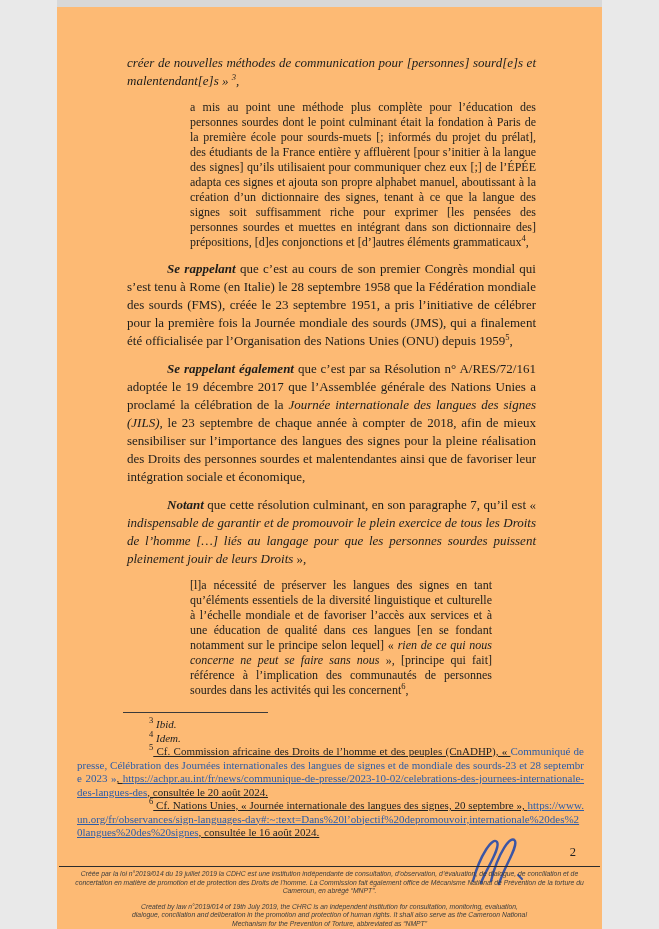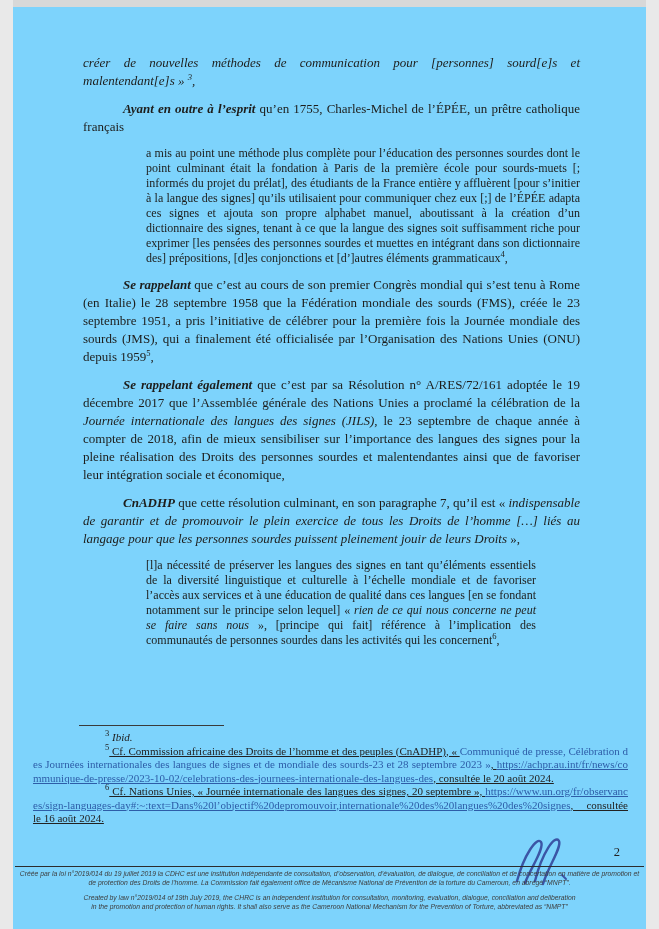--- a/index.html
+++ b/index.html
@@ -1,37 +1,37 @@
 <!DOCTYPE html>
 <html lang="fr"><head>
 <meta charset="utf-8">
 <style>
   html,body{margin:0;padding:0;background:#e9e9e9;}
   .page{
-    width:633px;height:929px;position:relative;margin:0 auto;
-    background:#7dd3fc;color:#1d1d1b;overflow:hidden;
+    width:545px;height:929px;position:relative;margin:0 auto;
+    background:#fdba74;color:#1d1d1b;overflow:hidden;
     font-family:"Liberation Serif", serif;
   }
   .scan-edge{position:absolute;top:0;left:0;right:0;height:7px;background:#d8d8d8;}
   .body{
     position:absolute;top:54px;left:70px;right:66px;
     font-size:13px;line-height:18px;text-align:justify;
   }
   .para{margin:0 0 10px 0;}
   .para.first-indent{text-indent:40px;}
   .lead{font-weight:bold;font-style:italic;}
   .italic{font-style:italic;}
   .quoteblock{
     margin:0 0 10px 63px;font-size:12px;line-height:15px;text-align:justify;
   }
   .quoteblock.narrow{margin-right:44px;}
   sup{font-size:8.5px;line-height:0;}
   .footnotes{
     position:absolute;left:20px;right:18px;top:712px;
-    font-size:11px;line-height:13.5px;text-align:justify;color:#222;margin-top:13px;
+    font-size:11px;line-height:13.5px;text-align:justify;color:#222;
   }
   .fn-rule{width:145px;border:0;border-top:1.4px solid #3a3a3a;margin:0 0 5px 46px;}
   .fn{margin:0;text-indent:72px;}
   .fn .fn-body{font-style:italic;}
   .fn5 .fn-body,.fn6 .fn-body{font-style:normal;text-decoration:underline;}
   .link{color:#2d5da8;text-decoration:none;word-break:break-all;}
   .link.u{text-decoration:underline;}
   .pageno{position:absolute;top:845px;right:26px;font-size:12.5px;color:#222;}
   .signature{position:absolute;top:833px;right:74px;}
   .footer{position:absolute;left:0;right:0;top:866px;}
@@ -46,39 +46,39 @@
 </head>
 <body>
 
 <div class="page">
   <div class="scan-edge"></div>
 
   <div class="body">
 
     <p class="para italic"><span>créer de nouvelles méthodes de communication pour [personnes] sourd[e]s et malentendant[e]s » </span><sup>3</sup><span>,</span></p>
 
-    <p class="para first-indent"><span class="lead">Ayant en outre à l’esprit</span><span> qu’en 1755, Charles-Michel de l’ÉPÉE, un prêtre catholique français</span></p>
 
     <p class="quoteblock"><span>a mis au point une méthode plus complète pour l’éducation des personnes sourdes dont le point culminant était la fondation à Paris de la première école pour sourds-muets [; informés du projet du prélat], des étudiants de la France entière y affluèrent [pour s’initier à la langue des signes] qu’ils utilisaient pour communiquer chez eux [;] de l’ÉPÉE adapta ces signes et ajouta son propre alphabet manuel, aboutissant à la création d’un dictionnaire des signes, tenant à ce que la langue des signes soit suffisamment riche pour exprimer [les pensées des personnes sourdes et muettes en intégrant dans son dictionnaire des] prépositions, [d]es  conjonctions et [d’]autres éléments grammaticaux</span><sup>4</sup><span>,</span></p>
 
     <p class="para first-indent"><span class="lead">Se rappelant</span><span> que c’est au cours de son premier Congrès mondial qui s’est tenu à Rome (en Italie) le 28 septembre 1958 que la Fédération mondiale des sourds (FMS), créée le 23 septembre 1951, a pris l’initiative de célébrer pour la première fois la Journée mondiale des sourds (JMS), qui a finalement été officialisée par l’Organisation des Nations Unies (ONU) depuis 1959</span><sup>5</sup><span>,</span></p>
 
     <p class="para first-indent"><span class="lead">Se rappelant également</span><span> que c’est par sa Résolution n° A/RES/72/161 adoptée le 19 décembre 2017 que l’Assemblée générale des Nations Unies a proclamé la célébration de la </span><span class="italic">Journée internationale des langues des signes (JILS)</span><span>, le 23 septembre de chaque année à compter de 2018, afin de mieux sensibiliser sur l’importance des langues des signes pour la pleine réalisation des Droits des personnes sourdes et malentendantes ainsi que de favoriser leur intégration sociale et économique,</span></p>
 
-    <p class="para first-indent"><span class="lead">CnADHP</span><span> que cette résolution culminant, en son paragraphe 7, qu’il est « </span><span class="italic">indispensable de garantir et de promouvoir le plein exercice de tous les Droits de l’homme […] liés au langage pour que les personnes sourdes puissent pleinement jouir de leurs Droits</span><span> »,</span></p>
+    <p class="para first-indent"><span class="lead">Notant</span><span> que cette résolution culminant, en son paragraphe 7, qu’il est « </span><span class="italic">indispensable de garantir et de promouvoir le plein exercice de tous les Droits de l’homme […] liés au langage pour que les personnes sourdes puissent pleinement jouir de leurs Droits</span><span> »,</span></p>
 
 
     <p class="quoteblock narrow"><span>[l]a nécessité de préserver les langues des signes en tant qu’éléments essentiels de la diversité linguistique et culturelle à l’échelle mondiale et de favoriser l’accès aux services et à une éducation de qualité dans ces langues [en se fondant notamment sur le principe selon lequel] « </span><span class="italic">rien de ce qui nous concerne ne peut se faire sans nous</span><span> », [principe qui fait] référence à l’implication des communautés de personnes sourdes dans les activités qui les concernent</span><sup>6</sup><span>,</span></p>
 
 
   </div>
 
   <div class="footnotes">
     <hr class="fn-rule">
     <p class="fn"><sup>3</sup><span class="fn-body"> Ibid.</span></p>
+    <p class="fn"><sup>4</sup><span class="fn-body"> Idem.</span></p>
     <p class="fn fn5"><sup>5</sup><span class="fn-body"> Cf. Commission africaine des Droits de l’homme et des peuples (CnADHP), « </span><span class="link">Communiqué de presse, Célébration des Journées internationales des langues de signes et de mondiale des sourds-23 et 28 septembre 2023 »</span><span class="fn-body">, </span><a class="link u">https://achpr.au.int/fr/news/communique-de-presse/2023-10-02/celebrations-des-journees-internationale-des-langues-des</a><span class="fn-body">, consultée le 20 août 2024.</span></p>
     <p class="fn fn6"><sup>6</sup><span class="fn-body"> Cf. Nations Unies, « Journée internationale des langues des signes, 20 septembre », </span><a class="link u">https://www.un.org/fr/observances/sign-languages-day#:~:text=Dans%20l’objectif%20depromouvoir,internationale%20des%20langues%20des%20signes</a><span class="fn-body">, consultée le 16 août 2024.</span></p>
   </div>
 
   <div class="pageno">2</div>
 
   <div class="signature">
     <svg width="62" height="54" viewBox="0 0 62 54">
       <path d="M7 48 C14 22 27 3 31 9 C35 15 20 36 15 50" stroke="#3b55a5" stroke-width="2.4" fill="none" stroke-linecap="round"></path>
       <path d="M25 48 C32 20 45 1 49 8 C52 14 38 34 33 51" stroke="#3b55a5" stroke-width="2.4" fill="none" stroke-linecap="round"></path>

